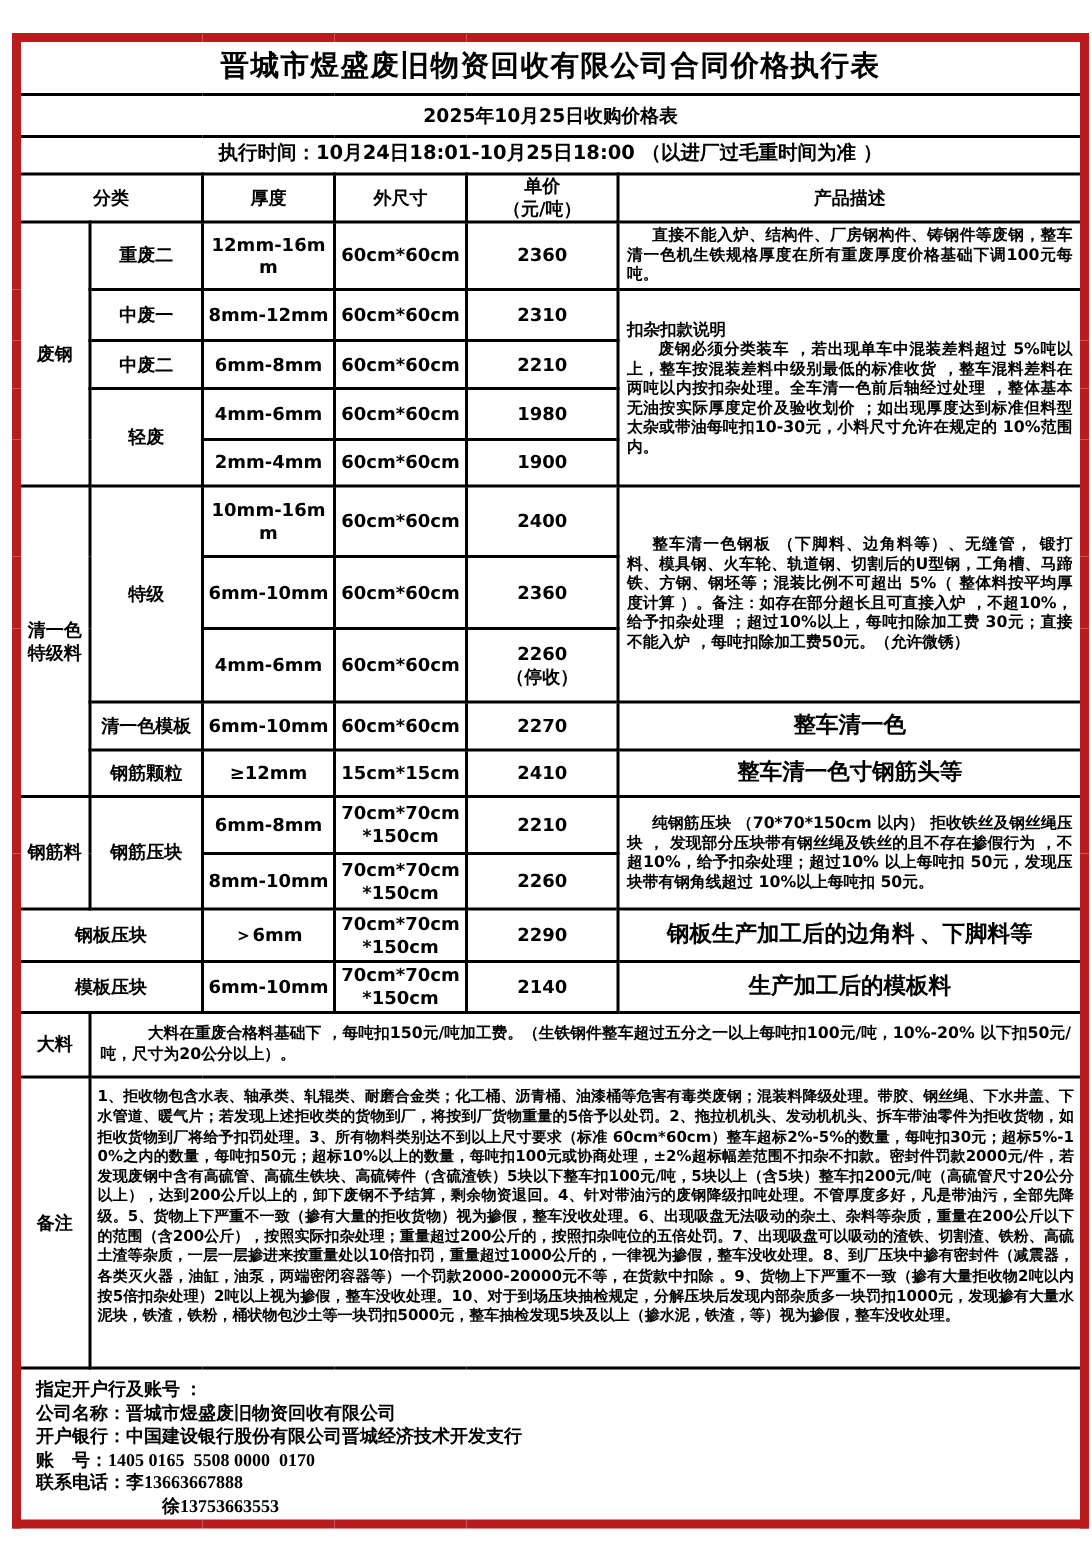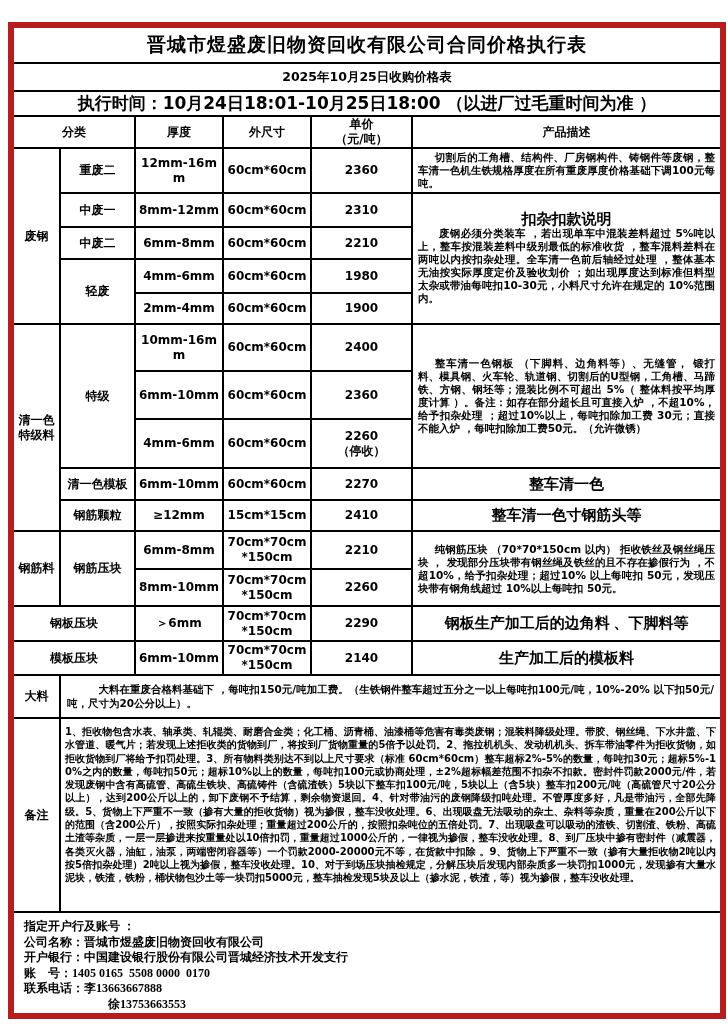--- a/index.html
+++ b/index.html
@@ -4,28 +4,28 @@
 <style>
   html,body{margin:0;padding:0;background:#888;}
   .page{width:728px;height:1032px;background:#ffffff;position:relative;
         font-family:"DejaVu Sans",sans-serif;font-weight:bold;color:#000;}
   table.sheet{position:absolute;left:8px;top:22px;width:712px;
         border-collapse:collapse;table-layout:fixed;border:6px solid #b91c1c;}
   td{border:2px solid #000;padding:0 2px;text-align:center;vertical-align:middle;
      font-size:12px;line-height:1.25;overflow:hidden;word-break:break-all;}
   .title{font-size:19px;letter-spacing:1px;}
   .subtitle{font-size:12.5px;}
-  .exec{font-size:17px;}
+  .exec{font-size:13px;}
   .head td{font-size:12px;}
   .pre{white-space:pre-line;}
   .desc{font-size:10.5px;line-height:13px;text-align:left;padding:2px 5px;text-align:justify;}
   .desc-c{font-size:15px;text-align:center;font-family:Liberation Serif, serif;}
   .ind{text-indent:1.6em;}
   .ind2{text-indent:2em;}
-  .ded-title{text-align:center;font-size:15px;margin-bottom:1px;}
+  .ded-title{font-size:11px;margin-bottom:1px;}
   .bigcell{font-size:10.5px;line-height:13.5px;text-align:left;padding:2px 6px;text-align:justify;margin-top:14px;}
   .ind3{text-indent:3em;}
   .remarks{font-size:10px;line-height:13.3px;text-align:left;vertical-align:top;
            padding:6px 4px 0 4px;text-align:justify;}
   .footer-cell{text-align:left;vertical-align:top;padding:6px 4px 0 10px;font-size:12px;}
   .footer-cell div{line-height:15.6px;white-space:pre;font-family:Liberation Serif, serif;}
   .contact-indent{margin-left:84px;}
 </style>
 </head>
 <body>
@@ -62,21 +62,21 @@
       </td>
       <td>产品描述</td>
     </tr>
 
     <tr style="height:37px">
       <td rowspan="5">废钢</td>
       <td>重废二</td>
       <td>12mm-16mm</td>
       <td>60cm*60cm</td>
       <td>2360</td>
-      <td class="desc ind">切割后的工角槽、结构件、厂房钢构件、铸钢件等废钢，整车清一色机生铁规格厚度在所有重废厚度价格基础下调100元每吨。</td>
+      <td class="desc ind">直接不能入炉、结构件、厂房钢构件、铸钢件等废钢，整车清一色机生铁规格厚度在所有重废厚度价格基础下调100元每吨。</td>
     </tr>
     <tr style="height:34px">
       <td>中废一</td>
       <td>8mm-12mm</td>
       <td>60cm*60cm</td>
       <td>2310</td>
       <td rowspan="4" class="desc">
         <div class="ded-title">扣杂扣款说明</div>
         <div class="ind2">废钢必须分类装车 ，若出现单车中混装差料超过 5%吨以上，整车按混装差料中级别最低的标准收货 ，整车混料差料在两吨以内按扣杂处理。全车清一色前后轴经过处理 ，整体基本无油按实际厚度定价及验收划价 ；如出现厚度达到标准但料型太杂或带油每吨扣10-30元，小料尺寸允许在规定的 10%范围内。</div>
       </td>

